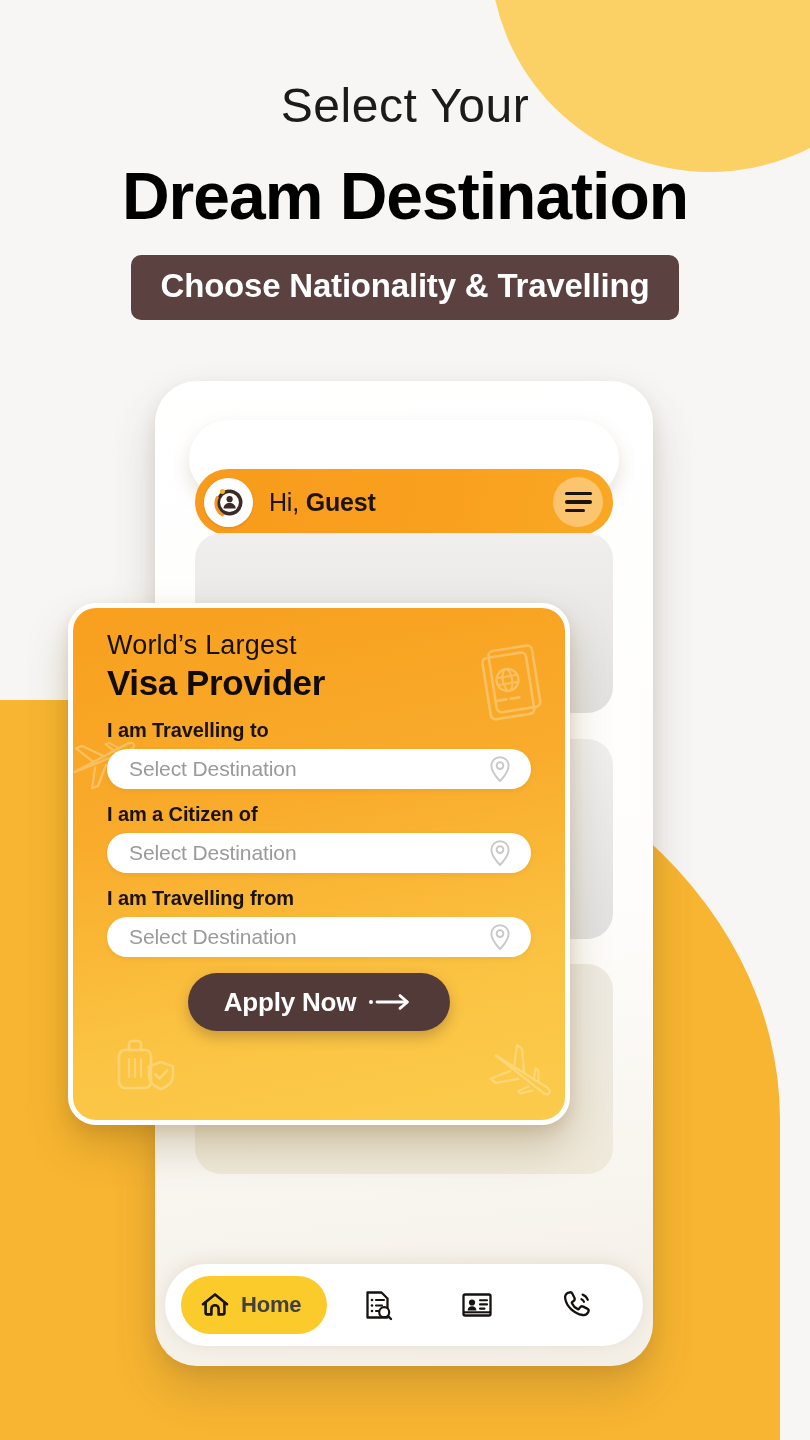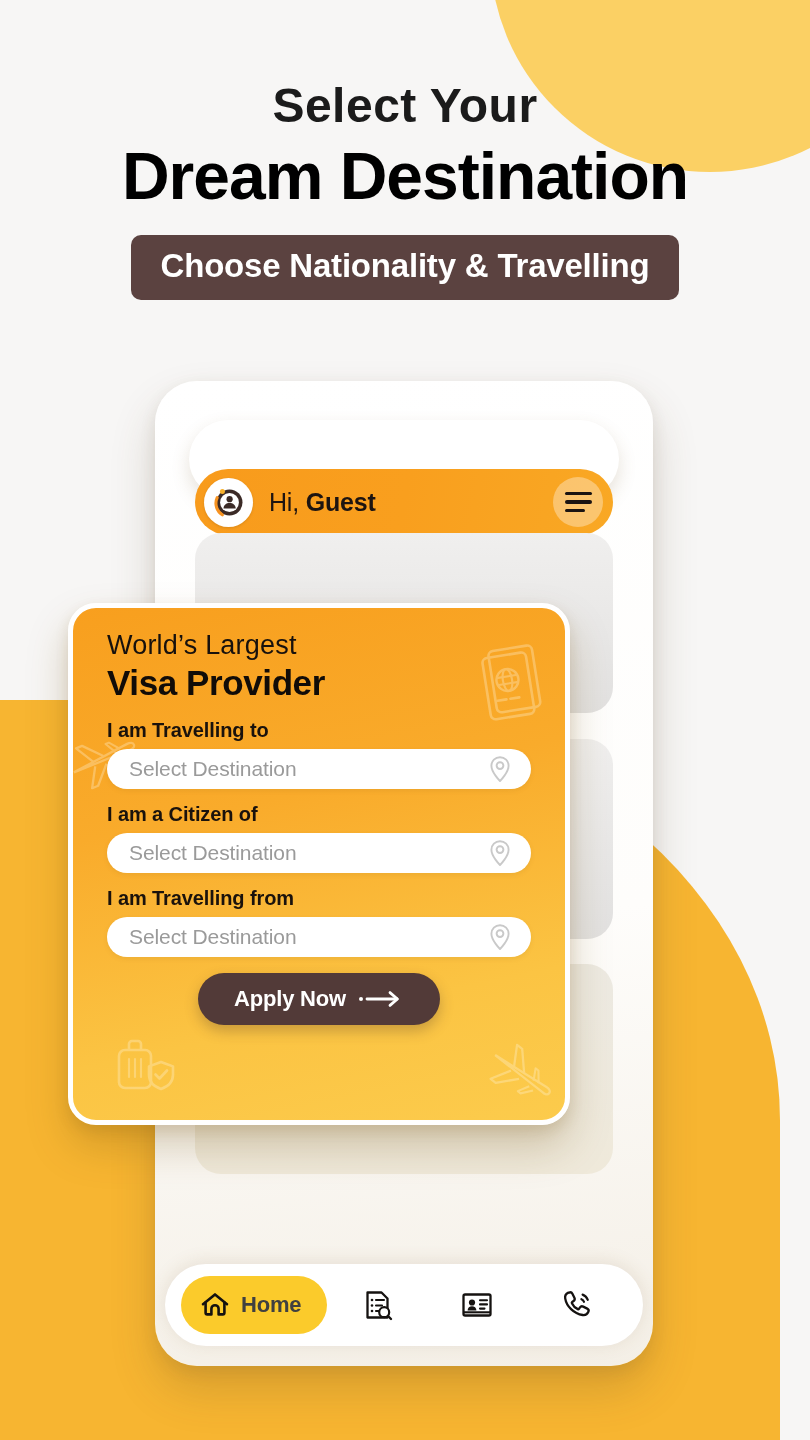--- a/index.html
+++ b/index.html
@@ -49,28 +49,28 @@
   .headings {
     position: absolute;
     top: 0; left: 0; right: 0;
     z-index: 5;
     text-align: center;
     padding-top: 82px;
   }
 
   .h-kicker {
     font-size: 48px;
-    font-weight: 700;
+    font-weight: 400;
     color: #1b1b1b;
     letter-spacing: 0.5px;
     line-height: 1;
   }
 
   .h-main {
-    margin-top: 12px;
+    margin-top: 32px;
     font-size: 66px;
     font-weight: 700;
     color: #000000;
     letter-spacing: -1px;
     line-height: 1.05;
   }
 
   .h-badge-wrap {
     margin-top: 24px;
     display: flex;
@@ -309,26 +309,26 @@
     justify-content: center;
     margin-top: 16px;
     position: relative;
     z-index: 2;
   }
   .apply-btn {
     background: #523a38;
     color: #ffffff;
     border: none;
     border-radius: 30px;
-    height: 52px;
+    height: 58px;
     padding: 0 36px;
     display: flex;
     align-items: center;
     gap: 12px;
-    font-size: 22px;
+    font-size: 26px;
     font-weight: 700;
     letter-spacing: -0.2px;
     font-family: "Liberation Sans", sans-serif;
     box-shadow: 0 6px 14px rgba(70, 45, 40, 0.28);
   }
 </style>
 </head>
 <body>
 
 <div class="bg-layer">

